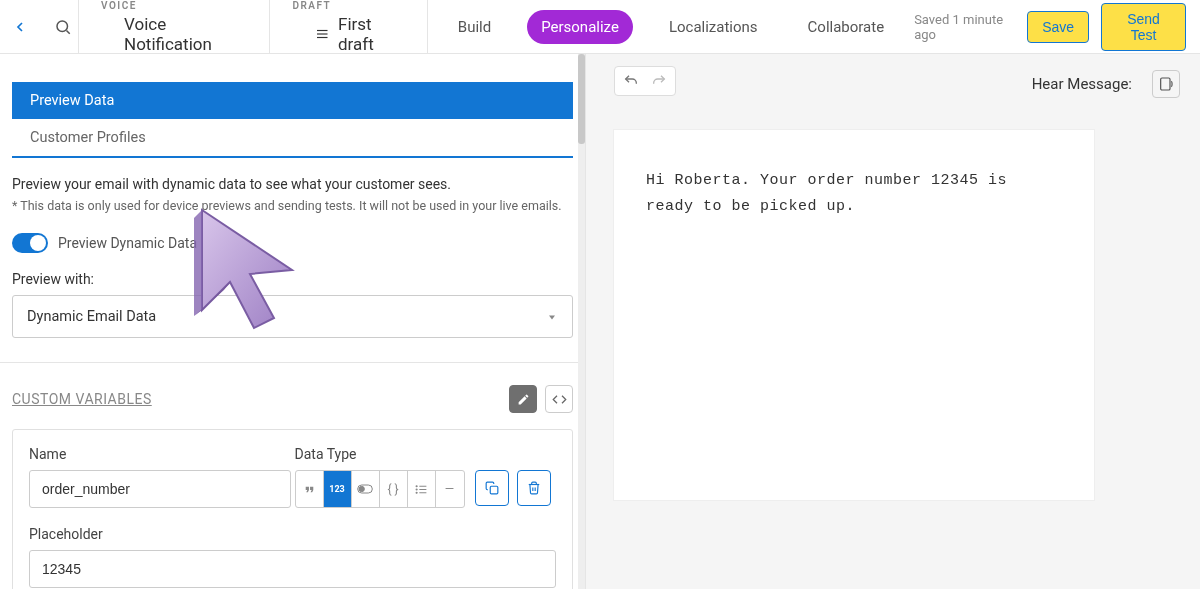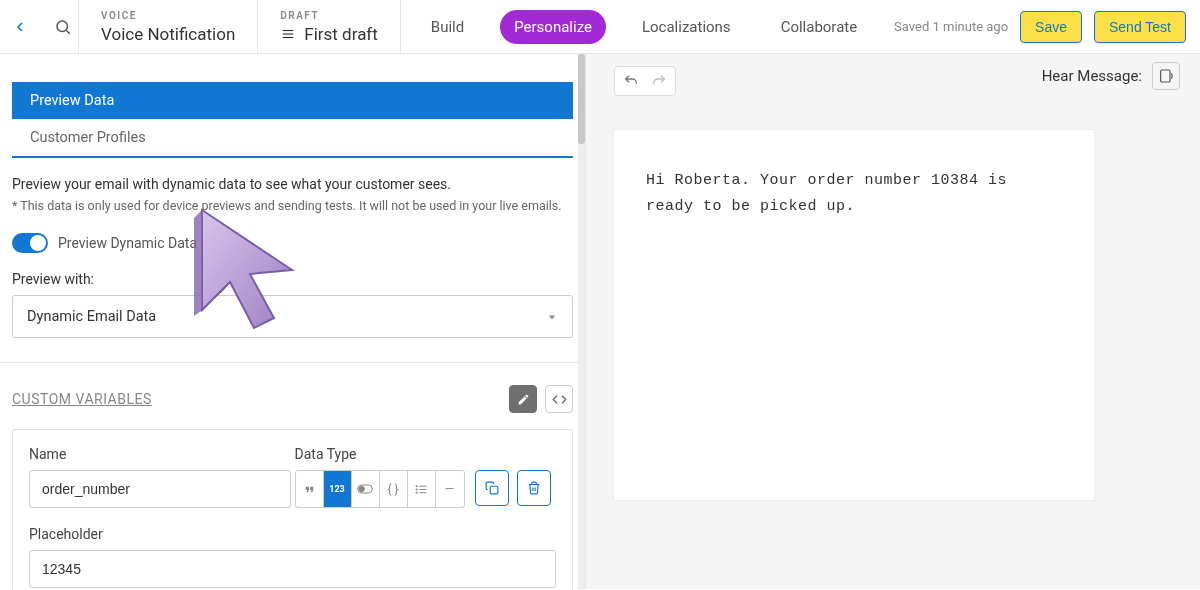--- a/index.html
+++ b/index.html
@@ -31,21 +31,21 @@
     .tb-search {
       width: 30px; display:flex; align-items:center; justify-content:center;
       color:#555;
     }
     .tb-cell {
       border-left:1px solid #e5e5e5;
       padding: 8px 22px;
       display:flex; flex-direction:column; justify-content:center;
     }
     .tb-cell .small { font-size:10px; letter-spacing:1.5px; color:#888; font-weight:600; }
-    .tb-cell .big { font-size:17px; color:#333; margin-top:3px; }
+    .tb-cell .big { font-size:17px; color:#333; margin-top:3px;margin-left:23px; }
     .tb-cell .big.menu { display:flex; align-items:center; gap:8px; color:#333;}
     .tb-nav {
       display:flex; align-items:center; border-left:1px solid #e5e5e5;
       padding:0 16px; gap:22px;
     }
     .tb-nav a {
       font-size:15px; color:#555; text-decoration:none; padding:8px 14px; border-radius:18px;
     }
     .tb-nav a.active { background:#a229d6; color:#fff; }
     .tb-right {
@@ -287,31 +287,31 @@
             <path d="M4 9h10a6 6 0 0 1 6 6v1"></path>
           </svg>
       </div>
       <div>
         <svg width="16" height="16" viewBox="0 0 24 24" fill="none" stroke="currentColor" stroke-width="2">
             <path d="M15 14l5-5-5-5"></path>
             <path d="M20 9H10a6 6 0 0 0-6 6v1"></path>
           </svg>
       </div>
     </div>
-    <div style="position:absolute;top:8px;right:20px;display:flex;align-items:center;gap:10px;">
+    <div style="position:absolute;top:16px;right:20px;display:flex;align-items:center;gap:20px;">
       <span class="hear-label">Hear Message:</span>
       <div class="hear-icon">
         <svg width="16" height="16" viewBox="0 0 24 24" fill="none" stroke="#555" stroke-width="1.8">
             <rect x="4" y="3" width="14" height="18" rx="2"></rect>
             <path d="M20 8c1.5 1 1.5 7 0 8"></path>
           </svg>
       </div>
     </div>
     <div class="msg-card">
-      <div class="msg-text">Hi Roberta. Your order number 10384 is ready to be picked up.</div>
+      <div class="msg-text">Hi Roberta. Your order number 12345 is ready to be picked up.</div>
     </div>
   </div>
 </div>
 
 <svg class="cursor3d" viewBox="0 0 130 140">
   <defs>
     <linearGradient id="g1" x1="0" y1="0" x2="1" y2="1">
       <stop offset="0" stop-color="#d8c5ea"></stop>
       <stop offset="1" stop-color="#9d7fc4"></stop>
     </linearGradient>

